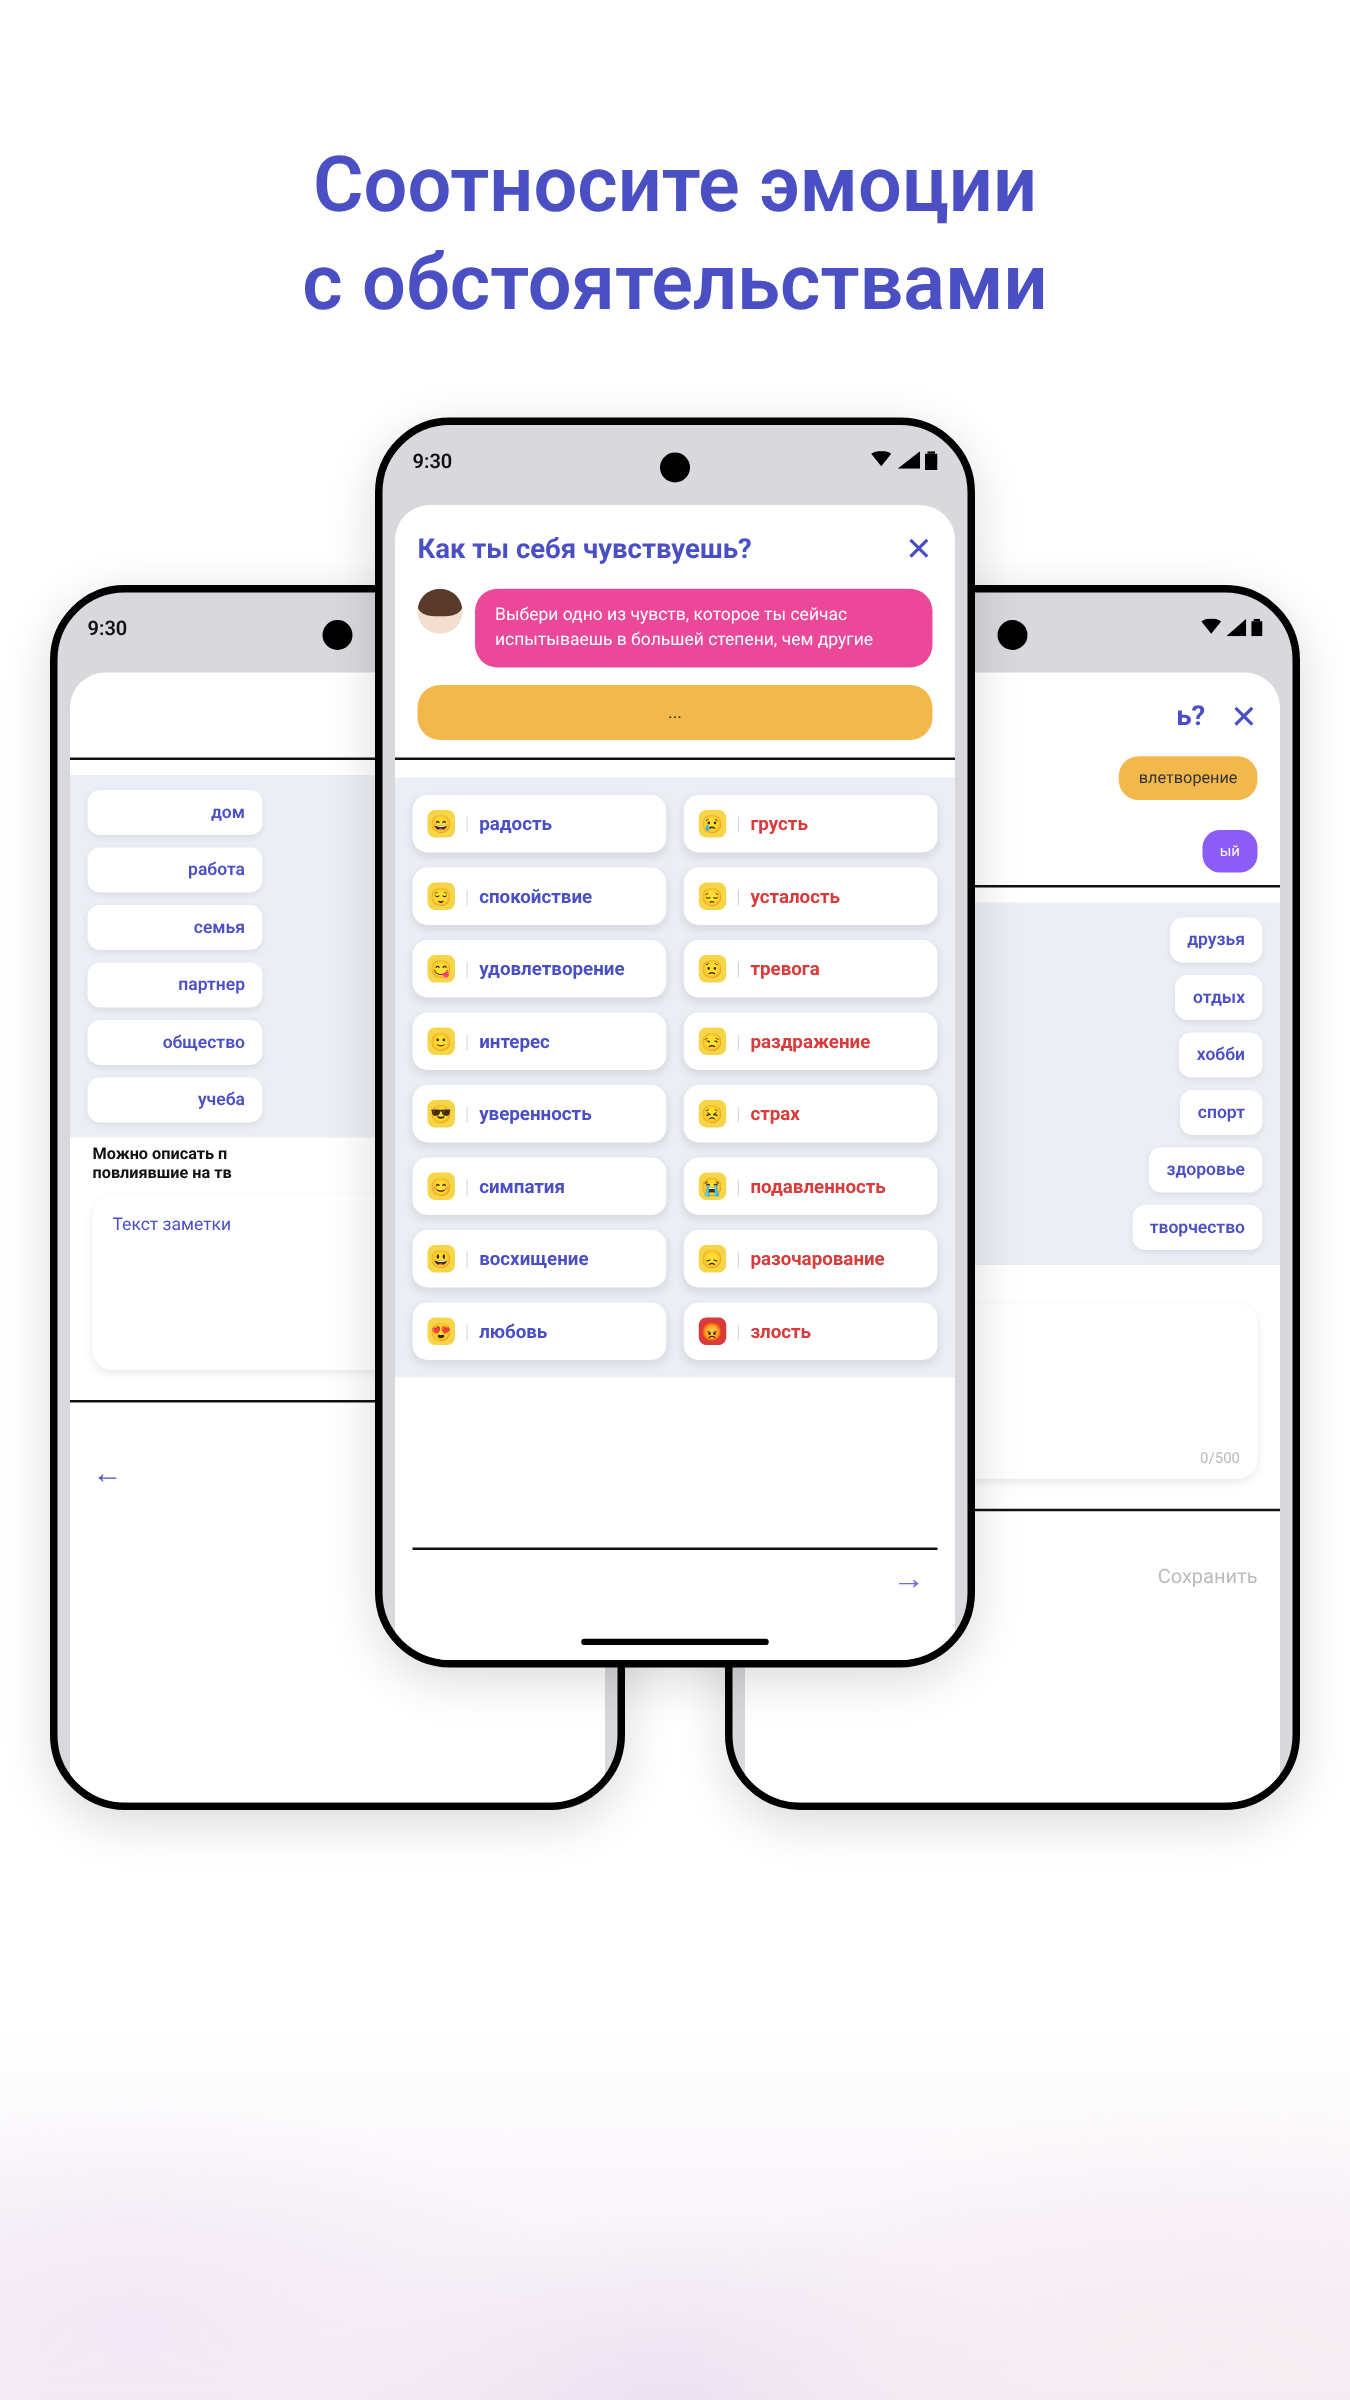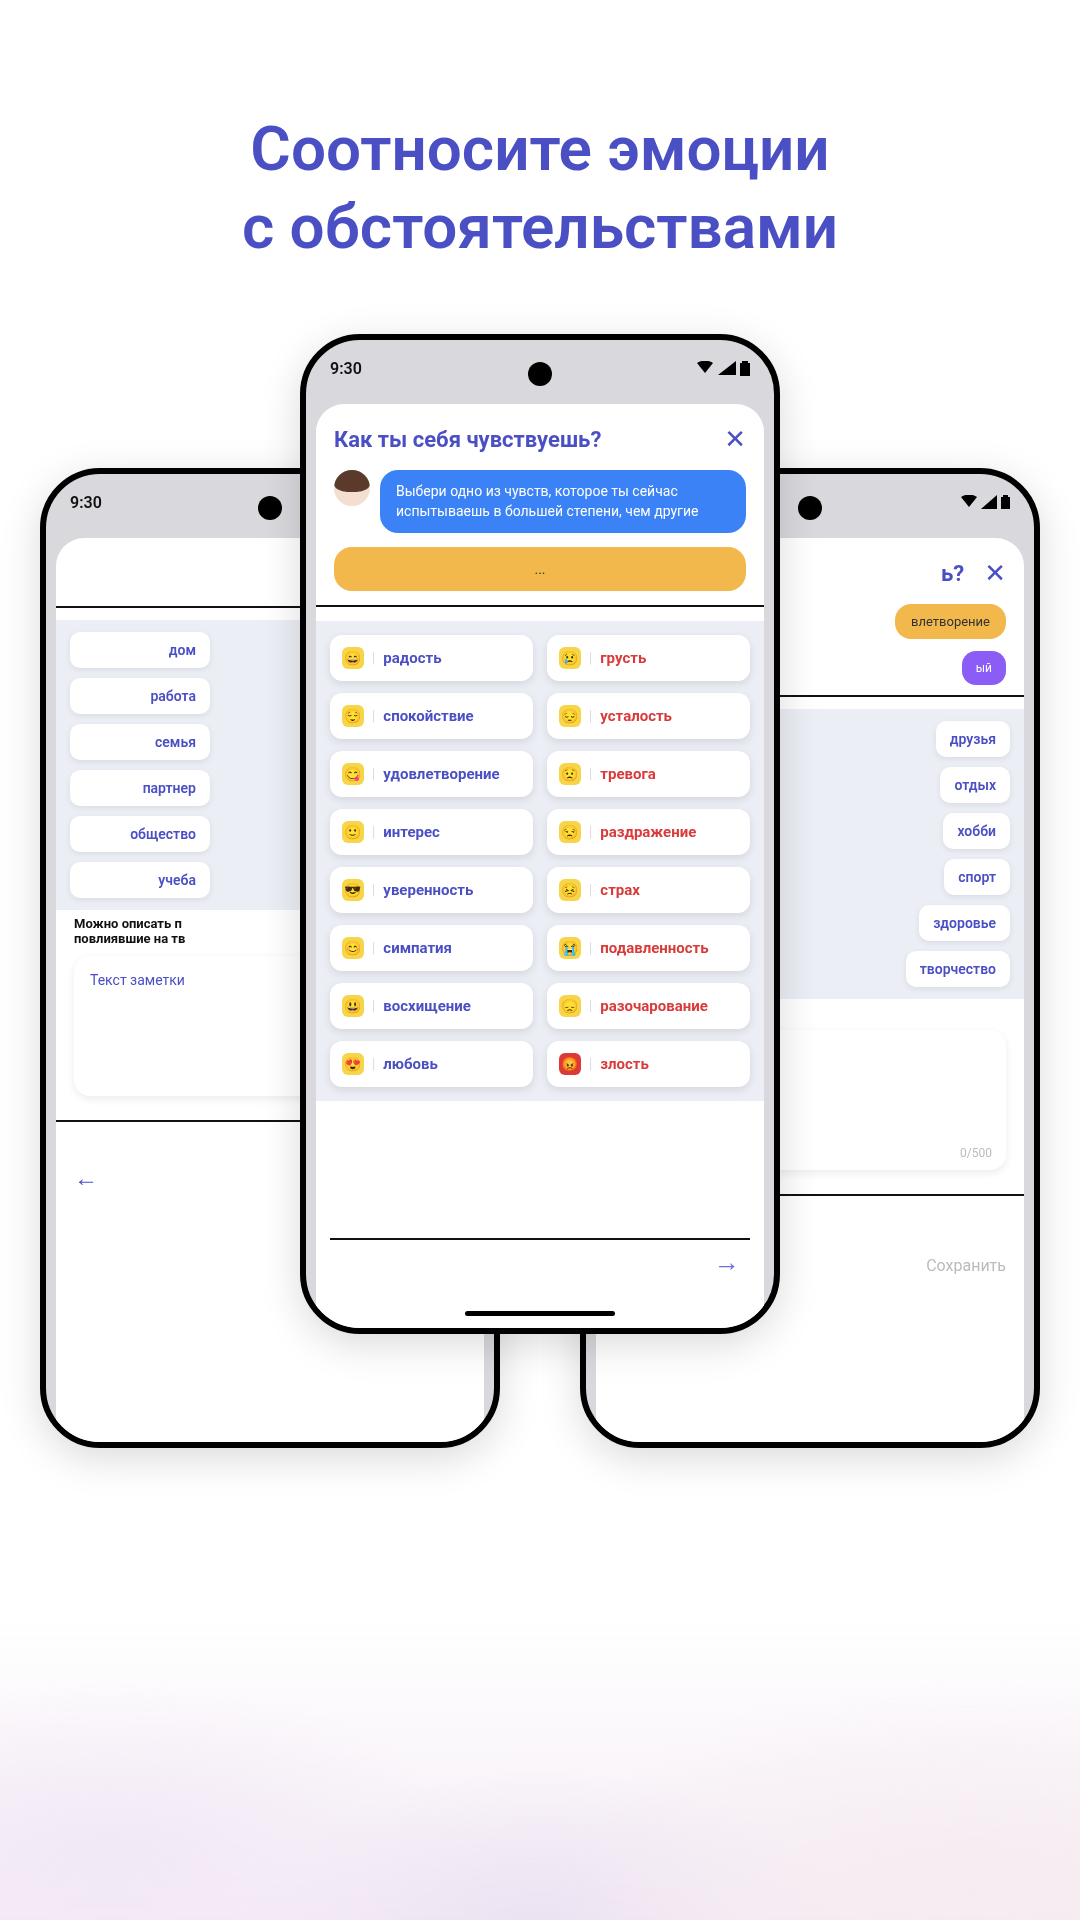--- a/index.html
+++ b/index.html
@@ -128,21 +128,21 @@
     border-radius: 50%;
   }
   .avatar::after {
     content:"";
     position:absolute;
     left:0; right:0; top:0; height:22px;
     background: #5a3a2a;
     border-radius: 18px 18px 50% 50%;
   }
   .bubble-assistant {
-    background: #3b82f6;
+    background: #ec4899;
     color: #fff;
     border-radius: 18px;
     padding: 12px 16px;
     font-size: 14px;
     line-height: 1.4;
   }
   .bubble-user {
     background: #f2b84b;
     color: #333;
     border-radius: 18px;
@@ -231,36 +231,36 @@
     border-radius:16px;
     box-shadow:0 3px 8px rgba(0,0,0,0.08);
     padding:16px;
     color:#4a4fc4;
     font-size:14px;
     height:140px;
     position:relative;
   }
   .counter { position:absolute; right:14px; bottom:10px; color:#bbb; font-size:12px; }
   .back-arrow { color:#4a4fc4; font-size:24px; margin-top:30px; display:inline-block; }
-  .save-btn { color:#bbb; font-size:16px; margin-top:48px; float:right; }
+  .save-btn { color:#bbb; font-size:16px; margin-top:30px; float:right; }
 
   .side-tags-wrap {
     background:#eceef5;
     margin:0 -18px;
     padding:12px 14px;
   }
   .tag-right { max-width:160px; margin-left:auto; }
 
   .bubble-user-small {
     background:#f2b84b;
     border-radius:16px;
     padding:10px 16px;
     font-size:13px;
     color:#333;
-    margin-bottom:12px;
+    margin-bottom:24px;
     margin-left:auto;
     width:fit-content;
   }
   .bubble-assistant-small {
     background:#8b5cf6;
     color:#fff;
     border-radius:14px;
     padding:10px 14px;
     font-size:12px;
     margin-left:auto;

